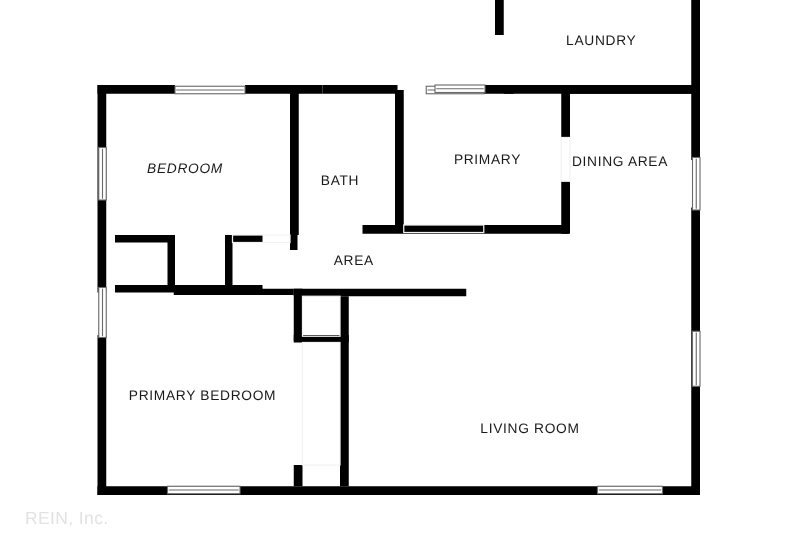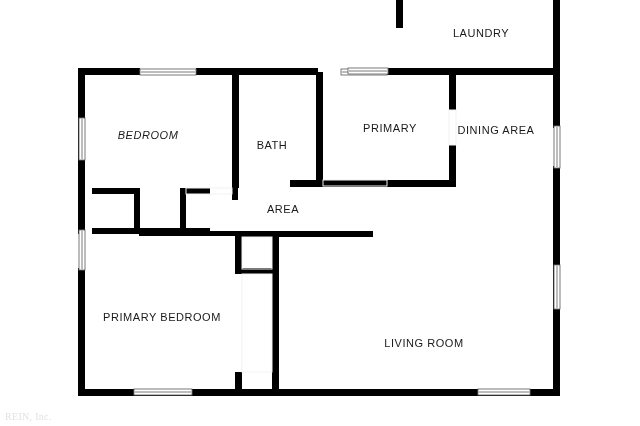--- a/index.html
+++ b/index.html
@@ -32,26 +32,26 @@
     color: #1a1a1a;
     font-size: 11px;
     letter-spacing: 0.55px;
     white-space: nowrap;
     transform: translate(-50%, -50%);
     font-family: "Liberation Sans", sans-serif;
     font-weight: 400;
   }
   #watermark {
     position: absolute;
-    left: 5px;
+    left: 20px;
     bottom: 4px;
     color: #e2e2e2;
-    font-size: 10px;
+    font-size: 14px;
     letter-spacing: 0.3px;
-    font-family: Liberation Serif, serif;
+    font-family: Liberation Sans, sans-serif;
     white-space: nowrap;
   }
 </style>
 </head>
 <body>
 
 <div id="floorplan-root">
 
   <svg id="plan-svg" viewBox="0 0 640 426">
     <rect x="0" y="0" width="640" height="426" fill="#ffffff"></rect>

